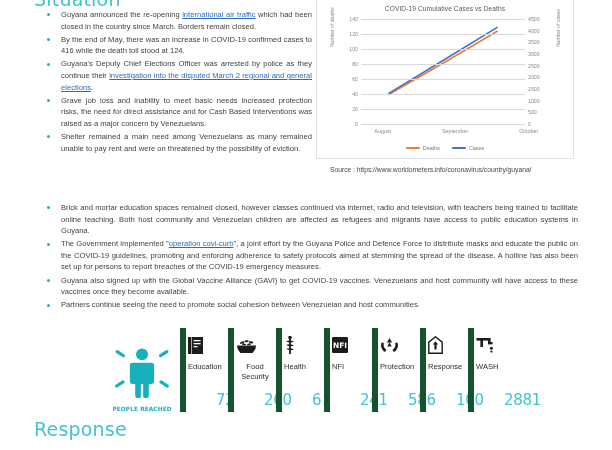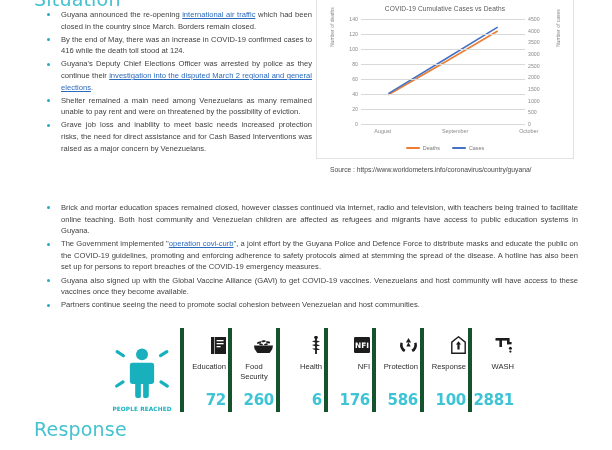--- a/index.html
+++ b/index.html
@@ -225,24 +225,24 @@
   .people-caption {
     font-size: 5.8px;
     font-weight: bold;
     color: #18b0bd;
     letter-spacing: 0.1px;
     margin-top: 2px;
     font-family: "DejaVu Sans", sans-serif;
   }
   .sector-col {
     width: 48px;
-    border-left: 4px solid #14532d;
+    border-left: 6px solid #14532d;
     display: flex;
     flex-direction: column;
-    align-items: flex-end;
+    align-items: flex-start;
     box-sizing: border-box;
     padding: 2px 2px 0 2px;
   }
   .sector-icon {
     height: 26px;
     display: flex;
     align-items: center;
     justify-content: center;
     margin-top: 2px;
   }
@@ -254,39 +254,40 @@
     text-align: center;
     font-size: 7.6px;
     color: #2b2b2b;
     line-height: 9.5px;
     margin-top: 4px;
   }
   .sector-value {
     font-size: 15px;
     color: #3ec4d4;
     font-family: "DejaVu Sans", sans-serif;
-    font-weight: 700;
+    font-weight: 400;
     padding-bottom: 3px;
     letter-spacing: -0.3px;
+    margin-left: 28px;
   }
 </style>
 </head>
 <body>
 
 <div class="page">
 
   <div class="heading-situation">Situation</div>
 
   <div class="bullets-narrow">
     <ul class="blist" id="list-narrow">
         <li><span>Guyana announced the re-opening </span><span class="lnk">international air traffic</span><span> which had been closed in the country since March. Borders remain closed.</span></li>
         <li><span>By the end of May, there was an increase in COVID-19 confirmed cases to 416 while the death toll stood at 124.</span></li>
         <li><span>Guyana's Deputy Chief Elections Officer was arrested by police as they continue their </span><span class="lnk">investigation into the disputed March 2 regional and general elections</span><span>.</span></li>
+        <li><span>Grave job loss and inability to meet basic needs increased protection risks, the need for direct assistance and for Cash Based Interventions was raised as a major concern by Venezuelans.</span></li>
         <li><span>Shelter remained a main need among Venezuelans as many remained unable to pay rent and were on threatened by the possibility of eviction.</span></li>
-        <li><span>Grave job loss and inability to meet basic needs increased protection risks, the need for direct assistance and for Cash Based Interventions was raised as a major concern by Venezuelans.</span></li>
       </ul>
   </div>
 
   <div class="chart-panel">
     <div class="chart-title">COVID-19 Cumulative Cases vs Deaths</div>
     <div class="axis-title-left">Number of deaths</div>
     <div class="axis-title-right">Number of cases</div>
     <div class="plot" id="plot-area">
       <svg id="chart-svg" width="164" height="105" viewBox="0 0 164 105" preserveAspectRatio="none">
           <polyline points="27.333333333333332,75.75 82,44.24999999999999 136.66666666666669,12" fill="none" stroke="#ED7D31" stroke-width="1.6" vector-effect="non-scaling-stroke"></polyline>
@@ -379,21 +380,21 @@
           <div class="sector-value">6</div>
         </div>
         <div class="sector-col">
           <div class="sector-icon">
             <svg width="16" height="16" viewBox="0 0 16 16">
               <rect x="0" y="0" width="16" height="16" rx="1.2" fill="#1c1c1c"></rect>
               <text x="8" y="11.2" font-family="DejaVu Sans, sans-serif" font-size="7.4" font-weight="bold" fill="#ffffff" text-anchor="middle">NFI</text>
             </svg>
           </div>
           <div class="sector-label">NFI</div>
-          <div class="sector-value">176</div>
+          <div class="sector-value">241</div>
         </div>
         <div class="sector-col">
           <div class="sector-icon">
             <svg width="19" height="17" viewBox="0 0 19 17">
               <path d="M9.5 1 l2.6 4.4 h-5.2 z" fill="#1c1c1c"></path>
               <path d="M9.5 5.2 l2.2 4.2 h-4.4 z" fill="#1c1c1c"></path>
               <path d="M1.4 5.4 q-0.9 3 0.4 6 q1 2.4 3.3 3.6 l1.4 -2.2 q-1.8 -1 -2.5 -2.8 q-0.7 -1.8 -0.2 -4 z" fill="#1c1c1c"></path>
               <path d="M17.6 5.4 q0.9 3 -0.4 6 q-1 2.4 -3.3 3.6 l-1.4 -2.2 q1.8 -1 2.5 -2.8 q0.7 -1.8 0.2 -4 z" fill="#1c1c1c"></path>
             </svg>
           </div>

